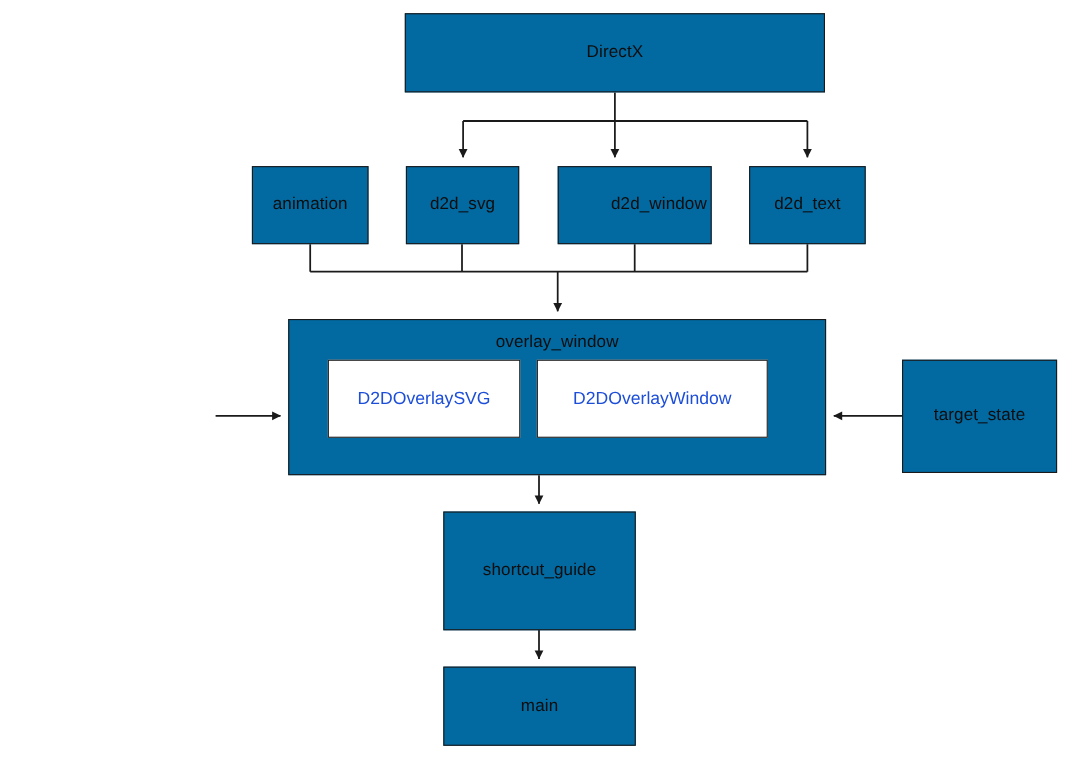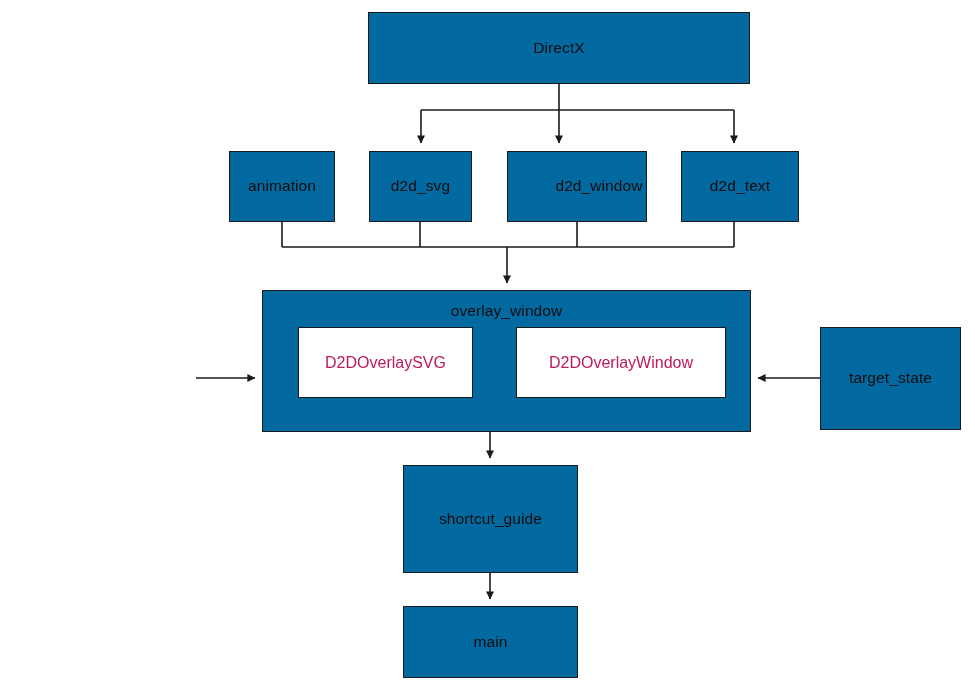--- a/index.html
+++ b/index.html
@@ -62,21 +62,21 @@
   }
   .child-node {
     position: absolute;
     box-sizing: border-box;
     border: 1.6px solid #1a1a1a;
     background: #ffffff;
     display: flex;
     align-items: center;
     justify-content: center;
     font-size: 16px;
-    color: #be185d;
+    color: #1d4ed8;
   }
 </style>
 </head>
 <body>
 
 <div id="diagram-canvas">
 
   <svg id="edge-layer" viewBox="0 0 975 692" width="975" height="692" xmlns="http://www.w3.org/2000/svg">
     <defs>
       <marker id="arrow-down" markerWidth="10" markerHeight="10" refX="5" refY="8.6" orient="0" markerUnits="userSpaceOnUse">
@@ -131,33 +131,33 @@
   </div>
 
   <div class="node" style="left:369px; top:151px; width:103px; height:71px;">
     <span class="node-label">d2d_svg</span>
   </div>
 
   <div class="node" style="left:507px; top:151px; width:140px; height:71px;padding-left:44px;">
     <span class="node-label">d2d_window</span>
   </div>
 
-  <div class="node" style="left:681px; top:151px; width:118px; height:71px;">
+  <div class="node" style="left:681px; top:151px; width:106px; height:71px;">
     <span class="node-label">d2d_text</span>
   </div>
 
   <div class="node group-node" style="left:262px; top:290px; width:489px; height:142px;">
     <span class="group-title">overlay_window</span>
   </div>
 
   <div class="child-node" style="left:298px; top:327px; width:175px; height:71px;">
     <span class="node-label">D2DOverlaySVG</span>
   </div>
 
-  <div class="child-node" style="left:516px; top:327px; width:210px; height:71px;">
+  <div class="child-node" style="left:488px; top:327px; width:210px; height:71px;">
     <span class="node-label">D2DOverlayWindow</span>
   </div>
 
 
   <div class="node" style="left:820px; top:327px; width:141px; height:103px;">
     <span class="node-label">target_state</span>
   </div>
 
   <div class="node" style="left:403px; top:465px; width:175px; height:108px;">
     <span class="node-label">shortcut_guide</span>

